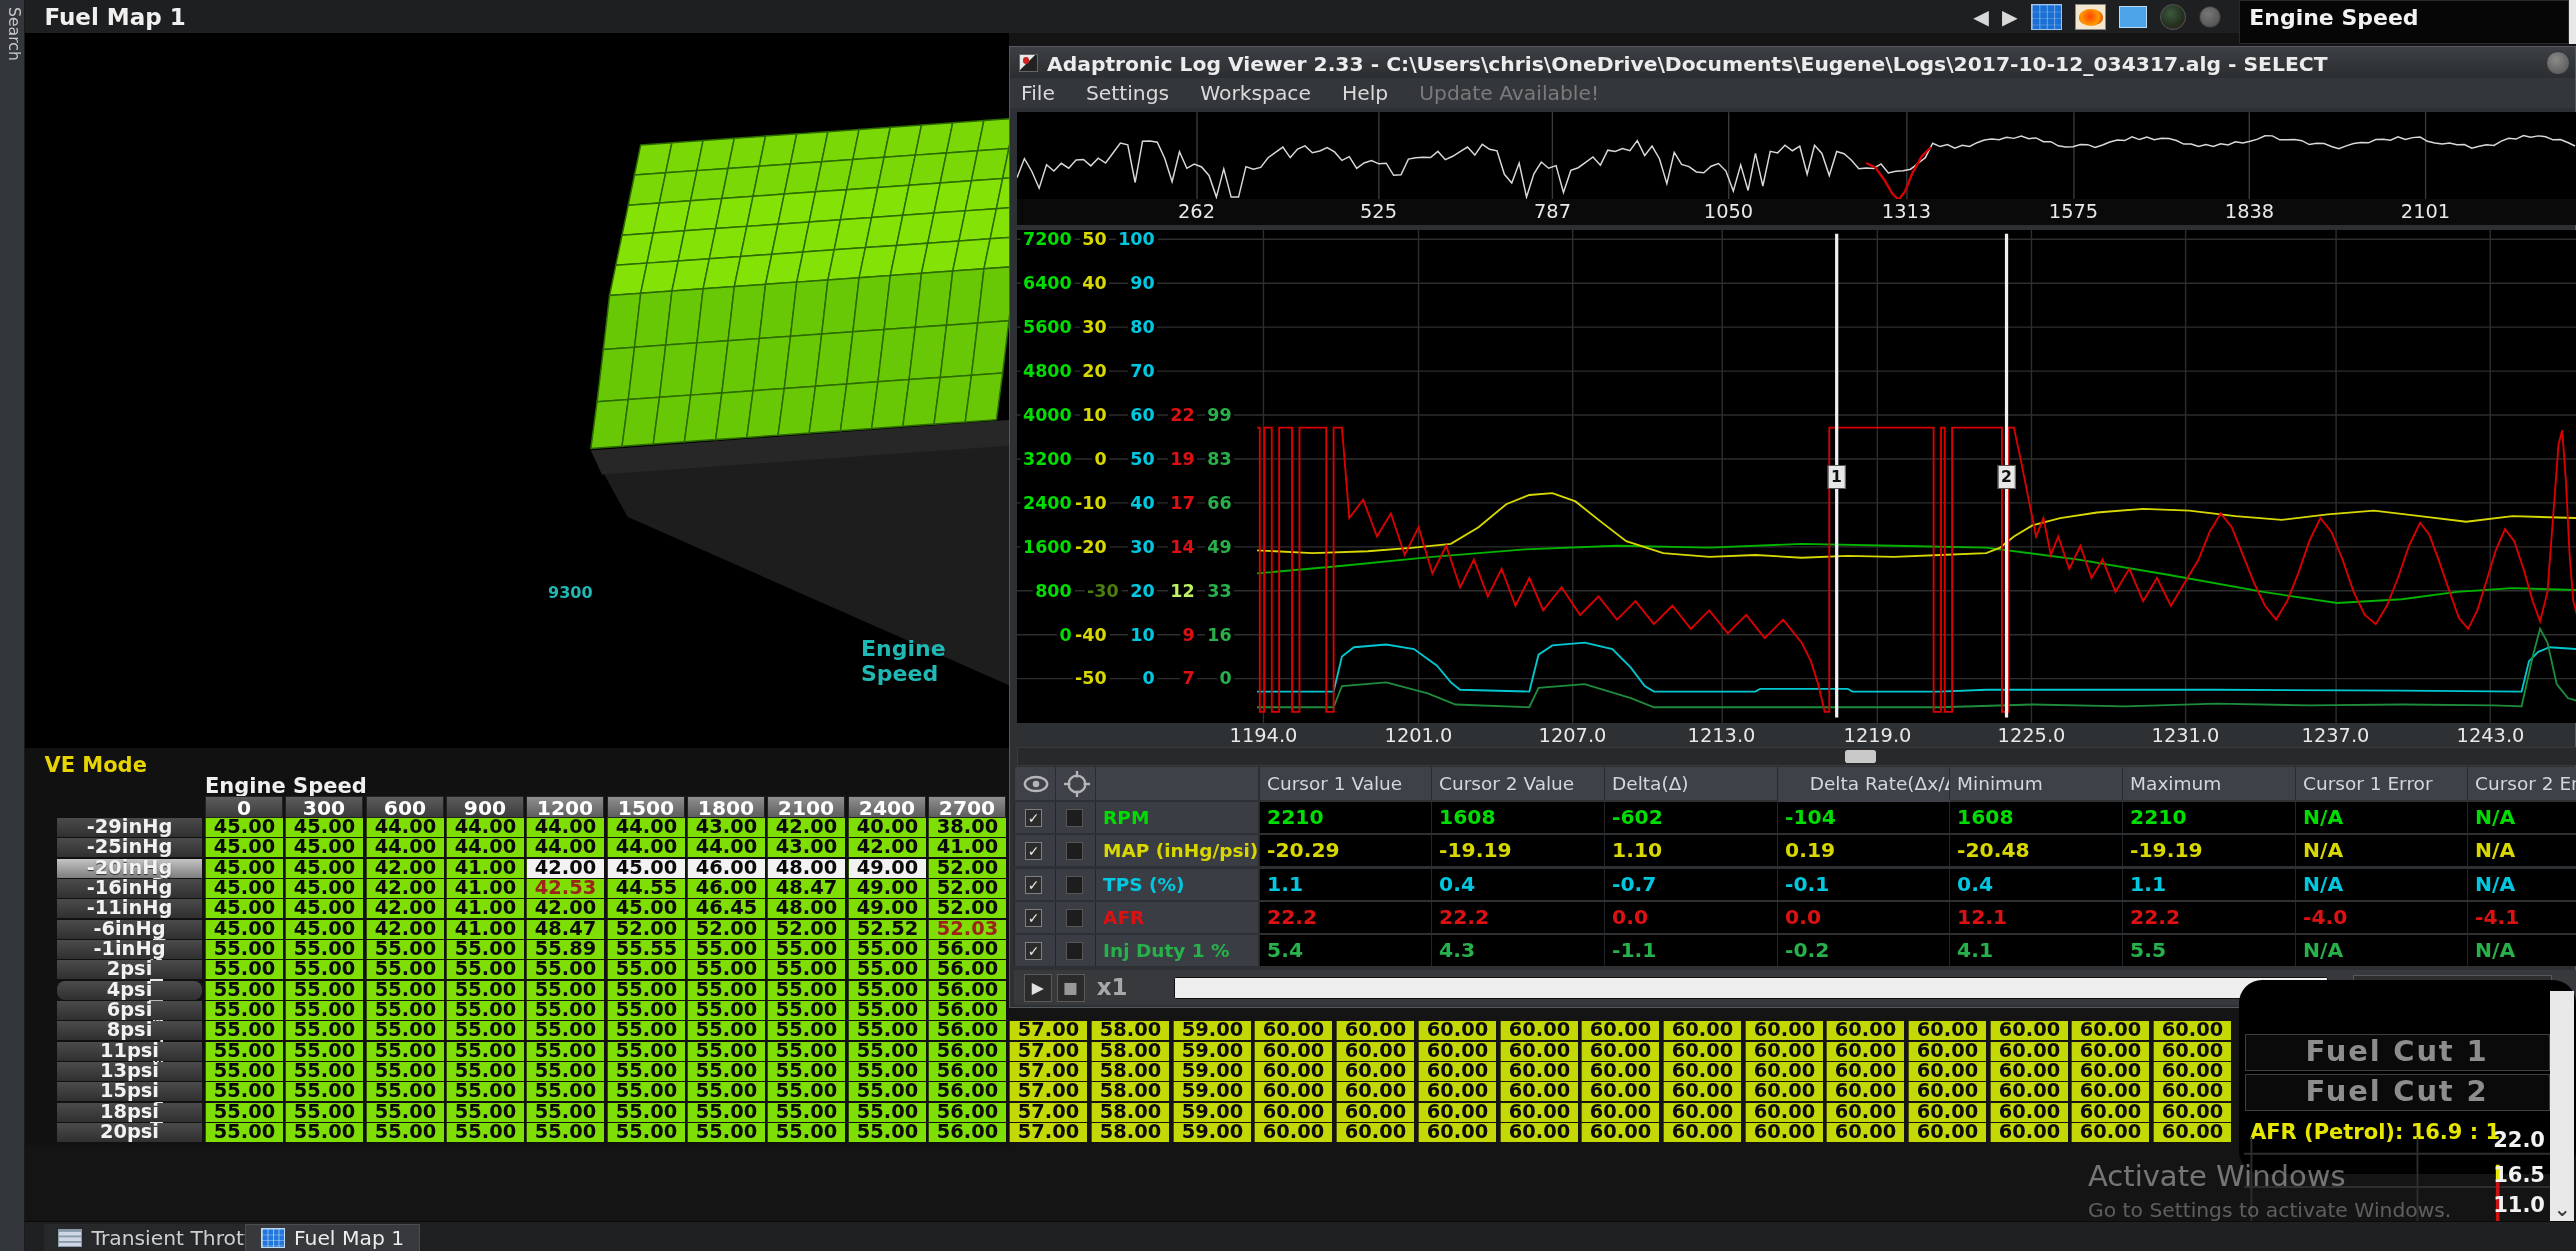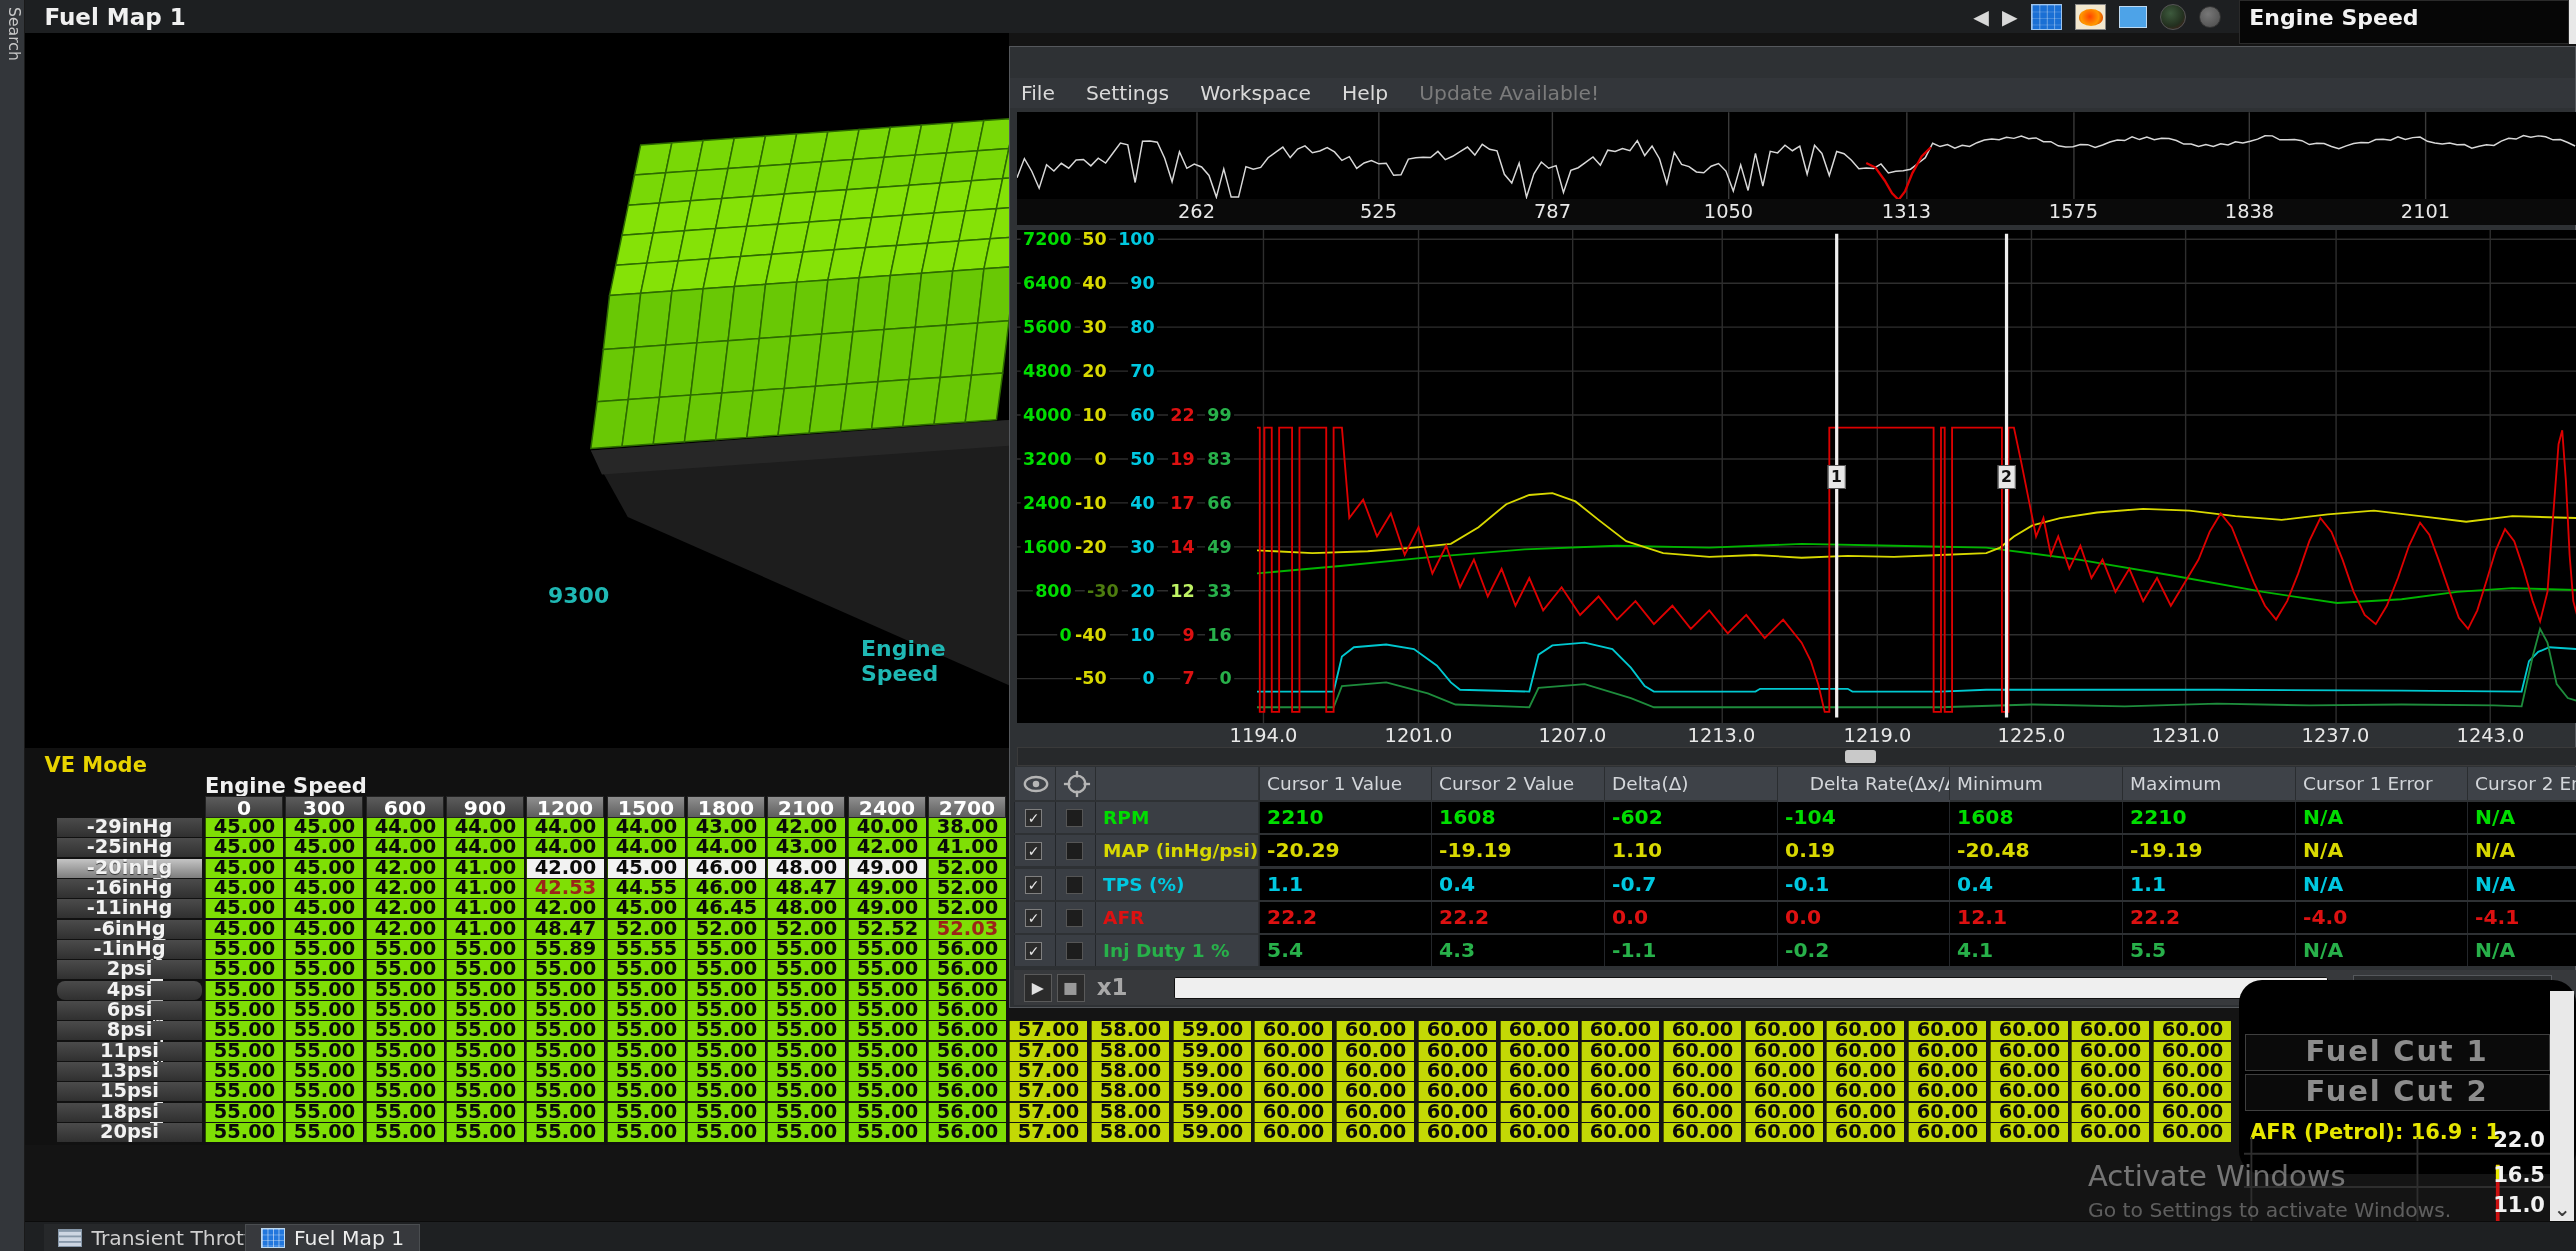--- a/index.html
+++ b/index.html
@@ -250,21 +250,21 @@
         <polygon points="754.95,389.6 788.75,387.20000000000005 782,437.8 748.2,440.20000000000005" fill="#69c805" stroke="#2d6a00" stroke-width="1.6"></polygon>
         <polygon points="788.75,387.20000000000005 822.55,384.8 815.8,435.4 782,437.8" fill="#69c805" stroke="#2d6a00" stroke-width="1.6"></polygon>
         <polygon points="822.55,384.8 856.3499999999999,382.40000000000003 849.5999999999999,433 815.8,435.4" fill="#69c805" stroke="#2d6a00" stroke-width="1.6"></polygon>
         <polygon points="856.3499999999999,382.40000000000003 890.15,380 883.4,430.6 849.5999999999999,433" fill="#69c805" stroke="#2d6a00" stroke-width="1.6"></polygon>
         <polygon points="890.15,380 923.95,377.6 917.2,428.20000000000005 883.4,430.6" fill="#69c805" stroke="#2d6a00" stroke-width="1.6"></polygon>
         <polygon points="923.95,377.6 957.75,375.20000000000005 951,425.8 917.2,428.20000000000005" fill="#69c805" stroke="#2d6a00" stroke-width="1.6"></polygon>
         <polygon points="957.75,375.20000000000005 991.55,372.8 984.8,423.4 951,425.8" fill="#69c805" stroke="#2d6a00" stroke-width="1.6"></polygon>
         <polygon points="991.55,372.8 1025.35,370.40000000000003 1018.5999999999999,421 984.8,423.4" fill="#69c805" stroke="#2d6a00" stroke-width="1.6"></polygon>
         <polygon points="1025.35,370.40000000000003 1059.15,368 1052.4,418.6 1018.5999999999999,421" fill="#69c805" stroke="#2d6a00" stroke-width="1.6"></polygon>
       </svg>
-    <span class="lbl-cyan" style="left:523px; top:550px; font-size:22px;">9300</span>
+    <span class="lbl-cyan" style="left:523px; top:550px; font-size:16px;">9300</span>
     <span class="lbl-cyan" style="left:836px; top:603px; font-size:22px;">Engine Speed</span>
   </div>
 
   <div class="abs ve-area">
     <div class="ve-bg"></div>
     <span class="ve-mode">VE Mode</span>
     <span class="ve-es">Engine Speed</span>
     <span class="ve-vert">Engine Load (PSIg / inHg)</span>
     <div id="ve-colheads">
         <div class="ve-colhead ve-ch-dark" style="left: 180px;">0</div>
@@ -544,20 +544,25 @@
         <div class="ve-cell ext" style="left: 1720px; top: 375px;">60.00</div>
         <div class="ve-cell ext" style="left: 1801px; top: 375px;">60.00</div>
         <div class="ve-cell ext" style="left: 1883px; top: 375px;">60.00</div>
         <div class="ve-cell ext" style="left: 1965px; top: 375px;">60.00</div>
         <div class="ve-cell ext" style="left: 2046px; top: 375px;">60.00</div>
         <div class="ve-cell ext" style="left: 2128px; top: 375px;">60.00</div>
       </div>
   </div>
 
   <div class="abs logwin">
+    <div class="lv-titlebar">
+      <span class="lv-ticon"></span>
+      <span class="lv-title">Adaptronic Log Viewer 2.33 - C:\Users\chris\OneDrive\Documents\Eugene\Logs\2017-10-12_034317.alg - SELECT</span>
+      <span class="lv-closebtn"></span>
+    </div>
     <div class="lv-menubar">
       <span class="lv-menuitem">File</span>
       <span class="lv-menuitem">Settings</span>
       <span class="lv-menuitem">Workspace</span>
       <span class="lv-menuitem">Help</span>
       <span class="lv-menuitem dim">Update Available!</span>
     </div>
 
     <div class="ov-chart">
       <svg id="ov-svg" width="1560" height="88" viewBox="0 0 1690 95">

